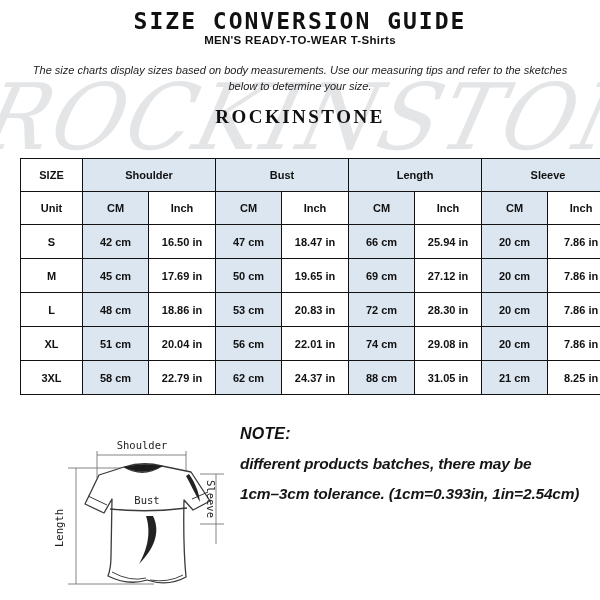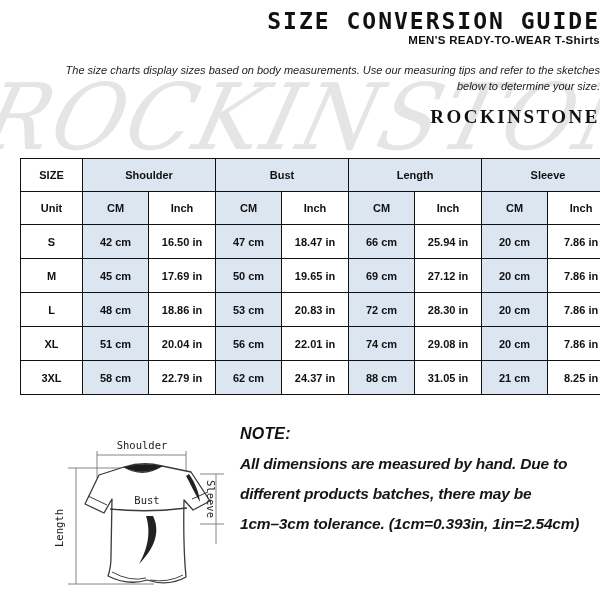--- a/index.html
+++ b/index.html
@@ -26,21 +26,21 @@
     font-style:italic;
     font-size:88px;
     letter-spacing:2px;
     white-space:nowrap;
     color:var(--watermark-color);
     opacity:.55;
     transform:skewX(-14deg) scaleY(1.04);
     z-index:0;
     pointer-events:none;
   }
-  .hdr{position:relative;z-index:1;text-align:right;}
+  .hdr{position:relative;z-index:1;text-align:center;}
   .title{
     padding-top:8px;
     font-family:"DejaVu Sans Mono",monospace;
     font-size:23px;
     font-weight:600;
     letter-spacing:2px;
   }
   .subtitle{
     font-size:11.5px;
     font-weight:bold;
@@ -256,18 +256,17 @@
 
       <text class="diag-label" x="92" y="13" text-anchor="middle">Shoulder</text>
       <text class="diag-label" x="97" y="68" text-anchor="middle">Bust</text>
       <text class="diag-label" x="13" y="92" text-anchor="middle" transform="rotate(-90 13 92)">Length</text>
       <text class="diag-label" x="157" y="63" text-anchor="middle" transform="rotate(90 157 63)">Sleeve</text>
     </svg>
   </div>
 
   <div class="note">
     <div class="note-head">NOTE:</div>
-    <div class="note-line">All dimensions are measured by hand. Due to</div>
     <div class="note-line">different products batches, there may be</div>
     <div class="note-line">1cm–3cm tolerance. (1cm=0.393in, 1in=2.54cm)</div>
   </div>
 
 </div>
 
 </body></html>

